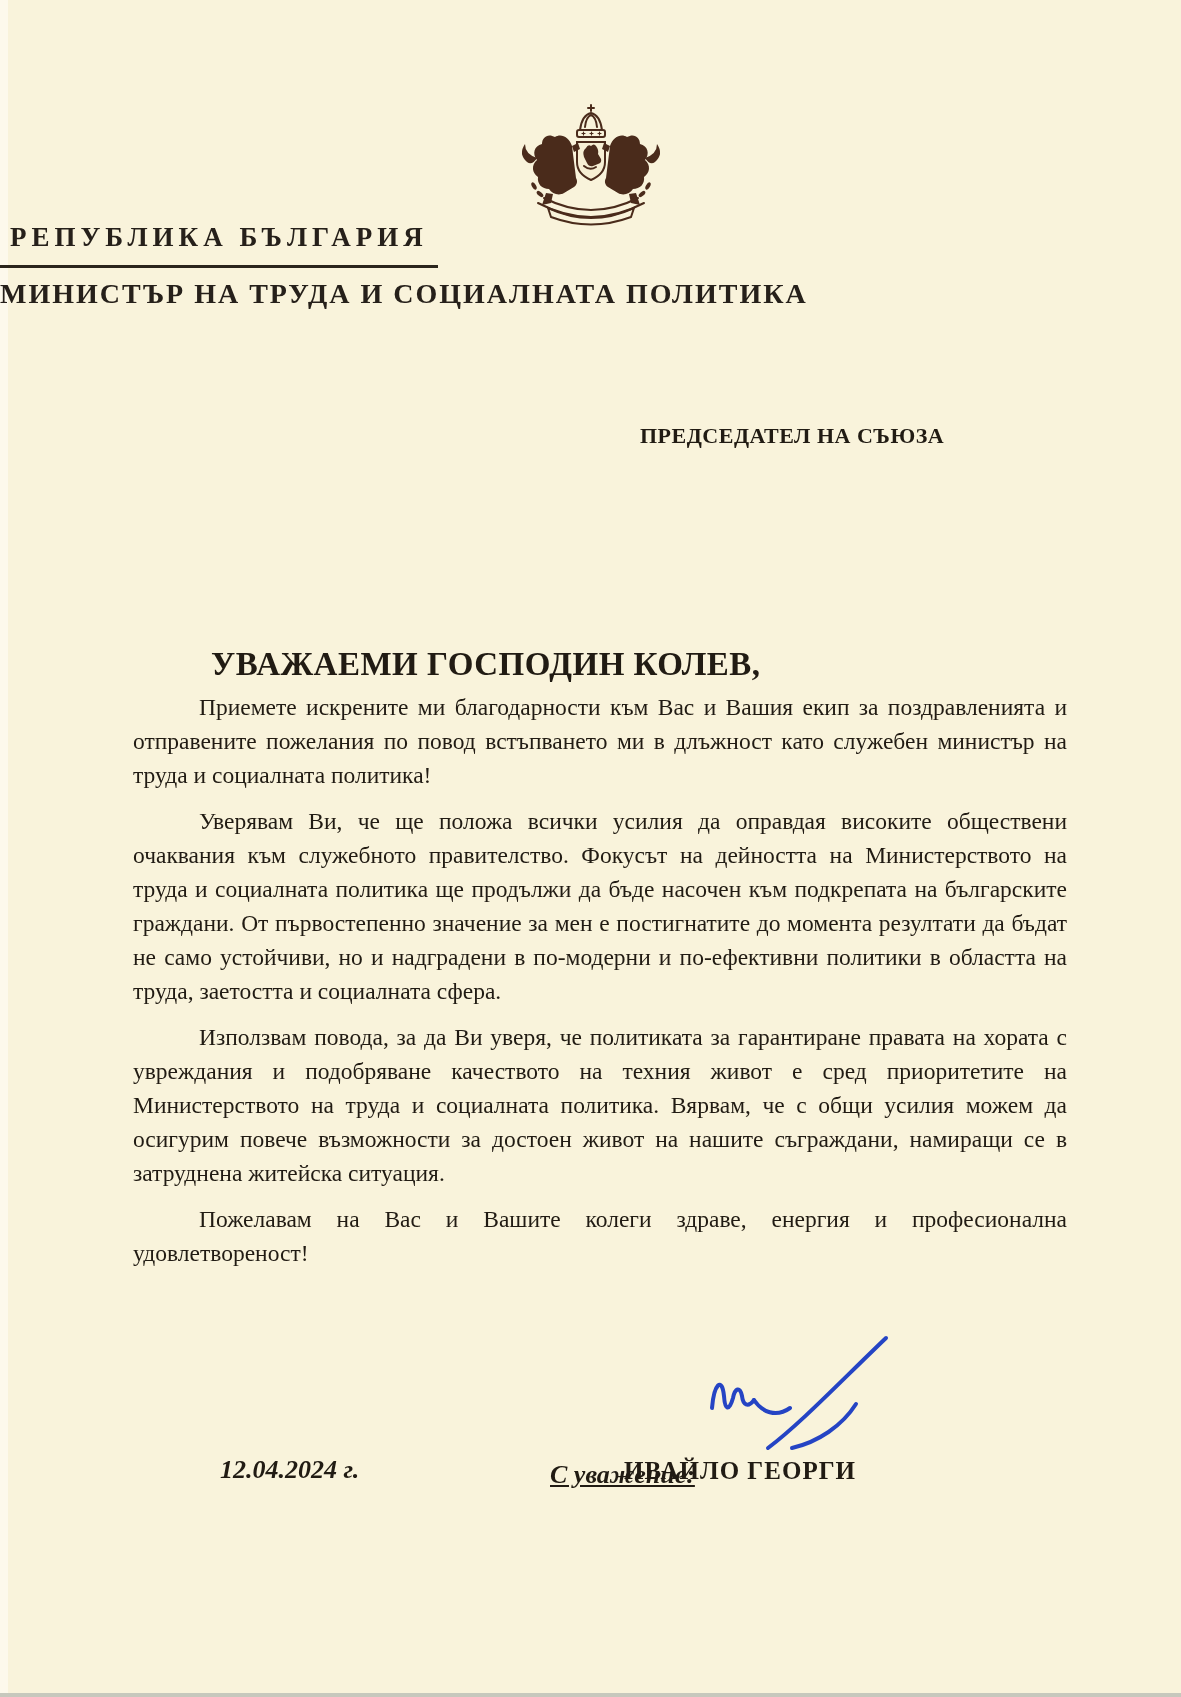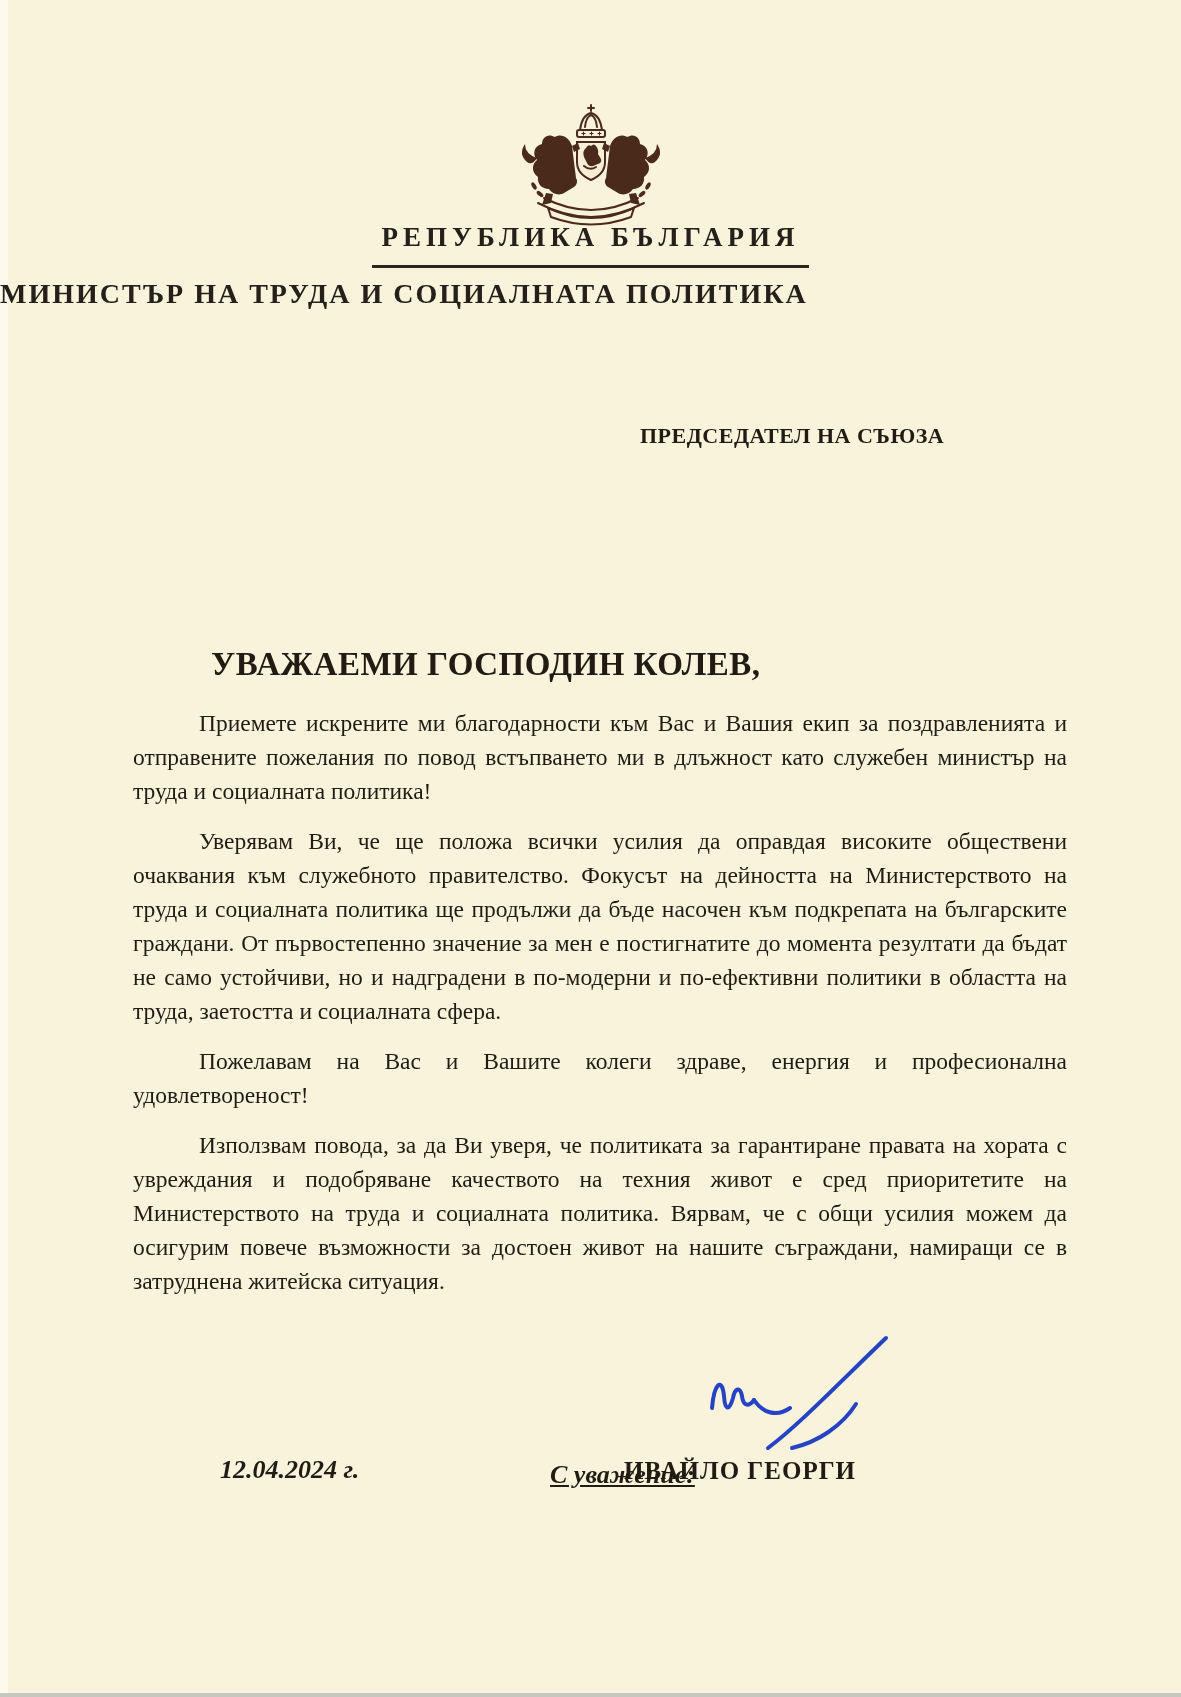--- a/index.html
+++ b/index.html
@@ -19,21 +19,21 @@
   }
   .scan-bottom-line {
     position: absolute; left: 0; bottom: 0; width: 100%; height: 4px;
     background: #c7c8bd;
   }
   .emblem {
     position: absolute; top: 102px; left: 50%; transform: translateX(-50%);
     width: 206px; height: 132px;
   }
   .republic-title-wrap {
-    position: absolute; top: 222px; left: 0; right: 0; text-align: center;
+    position: absolute; top: 222px; left: 0; right: 0; text-align: left;
   }
   .republic-title {
     display: inline-block;
     font-size: 27px; font-weight: 700; letter-spacing: 5px;
     color: #26201a;
     border-bottom: 3px solid #2b251c;
     padding: 0 10px 12px 10px;
   }
   .ministry-title {
     position: absolute; top: 278px; left: 0; right: 0; text-align: left;
@@ -45,21 +45,21 @@
     font-size: 22px; font-weight: 700; line-height: 32px; letter-spacing: 0.5px;
   }
   .salutation {
     position: absolute; left: 211px; top: 646px;
     font-size: 33px; font-weight: 700; letter-spacing: 0.5px;
   }
   .letter-body {
     position: absolute; left: 133px; top: 690px; width: 934px;
     font-size: 23.5px; line-height: 34px; text-align: justify;
   }
-  .letter-body p { margin: 16px 0 12px 0; text-indent: 66px; }
+  .letter-body p { margin: 0 0 12px 0; text-indent: 66px; }
   .regards-label {
     position: absolute; left: 550px; top: 1460px;
     font-size: 26px; font-weight: 700; font-style: italic; text-decoration: underline;
   }
   .signature-svg {
     position: absolute; left: 690px; top: 1320px;
   }
   .date-text {
     position: absolute; left: 220px; top: 1455px;
     font-size: 26px; font-weight: 700; font-style: italic;
@@ -116,22 +116,22 @@
 
   <div class="recipient">
     <div>ПРЕДСЕДАТЕЛ НА СЪЮЗА</div>
   </div>
 
   <div class="salutation">УВАЖАЕМИ ГОСПОДИН КОЛЕВ,</div>
 
   <div class="letter-body">
     <p>Приемете искрените ми благодарности към Вас и Вашия екип за поздравленията и отправените пожелания по повод встъпването ми в длъжност като служебен министър на труда и социалната политика!</p>
     <p>Уверявам Ви, че ще положа всички усилия да оправдая високите обществени очаквания към служебното правителство. Фокусът на дейността на Министерството на труда и социалната политика ще продължи да бъде насочен към подкрепата на българските граждани. От първостепенно значение за мен е постигнатите до момента резултати да бъдат не само устойчиви, но и надградени в по-модерни и по-ефективни политики в областта на труда, заетостта и социалната сфера.</p>
+    <p>Използвам повода, за да Ви уверя, че политиката за гарантиране правата на хората с увреждания и подобряване качеството на техния живот е сред приоритетите на Министерството на труда и социалната политика. Вярвам, че с общи усилия можем да осигурим повече възможности за достоен живот на нашите съграждани, намиращи се в затруднена житейска ситуация.</p>
     <p>Пожелавам на Вас и Вашите колеги здраве, енергия и професионална удовлетвореност!</p>
-    <p>Използвам повода, за да Ви уверя, че политиката за гарантиране правата на хората с увреждания и подобряване качеството на техния живот е сред приоритетите на Министерството на труда и социалната политика. Вярвам, че с общи усилия можем да осигурим повече възможности за достоен живот на нашите съграждани, намиращи се в затруднена житейска ситуация.</p>
   </div>
 
   <div class="regards-label">С уважение:</div>
 
   <svg class="signature-svg" width="220" height="145" viewBox="0 0 220 145" xmlns="http://www.w3.org/2000/svg">
     <g stroke="#2544c4" fill="none" stroke-width="4" stroke-linecap="round" stroke-linejoin="round">
       <path d="M22 88 C24 64 32 56 34 76 C35 90 39 92 43 78 C45 68 50 66 52 76 C53 85 58 88 64 80"></path>
       <path d="M64 80 C72 92 86 98 100 88"></path>
       <path d="M78 128 C110 104 150 62 196 18"></path>
       <path d="M166 84 C152 106 128 122 102 128"></path>

